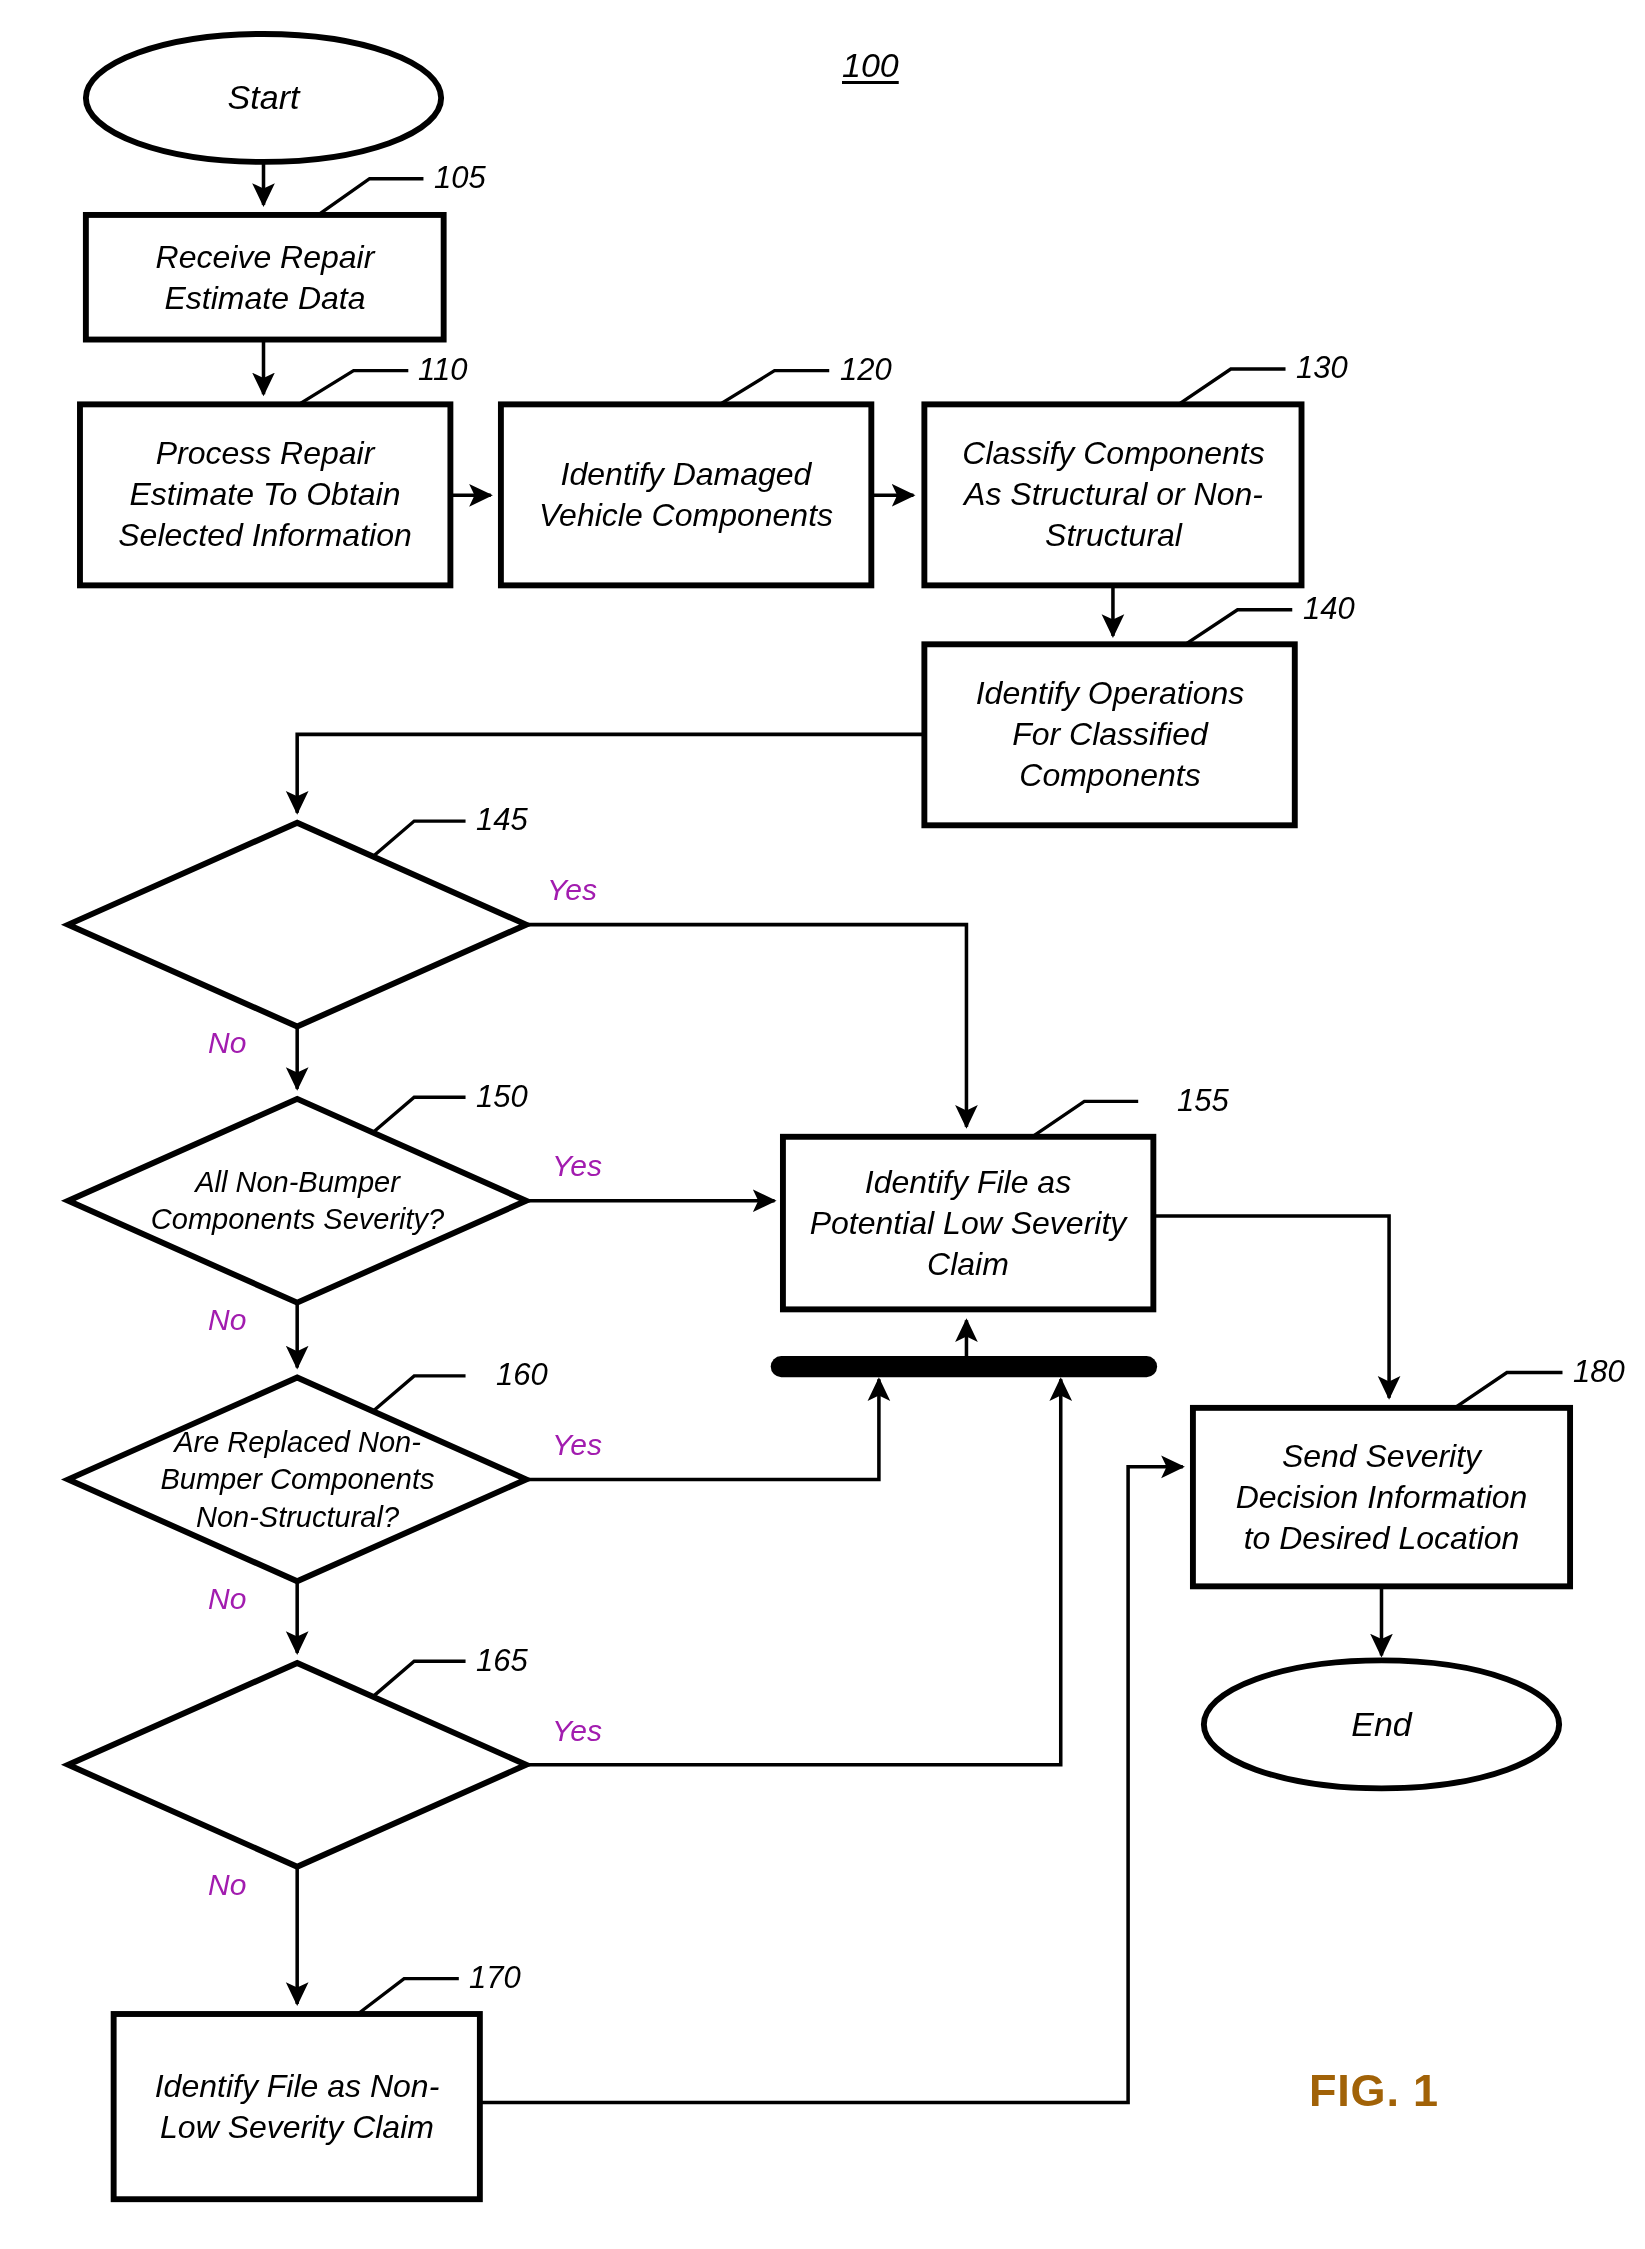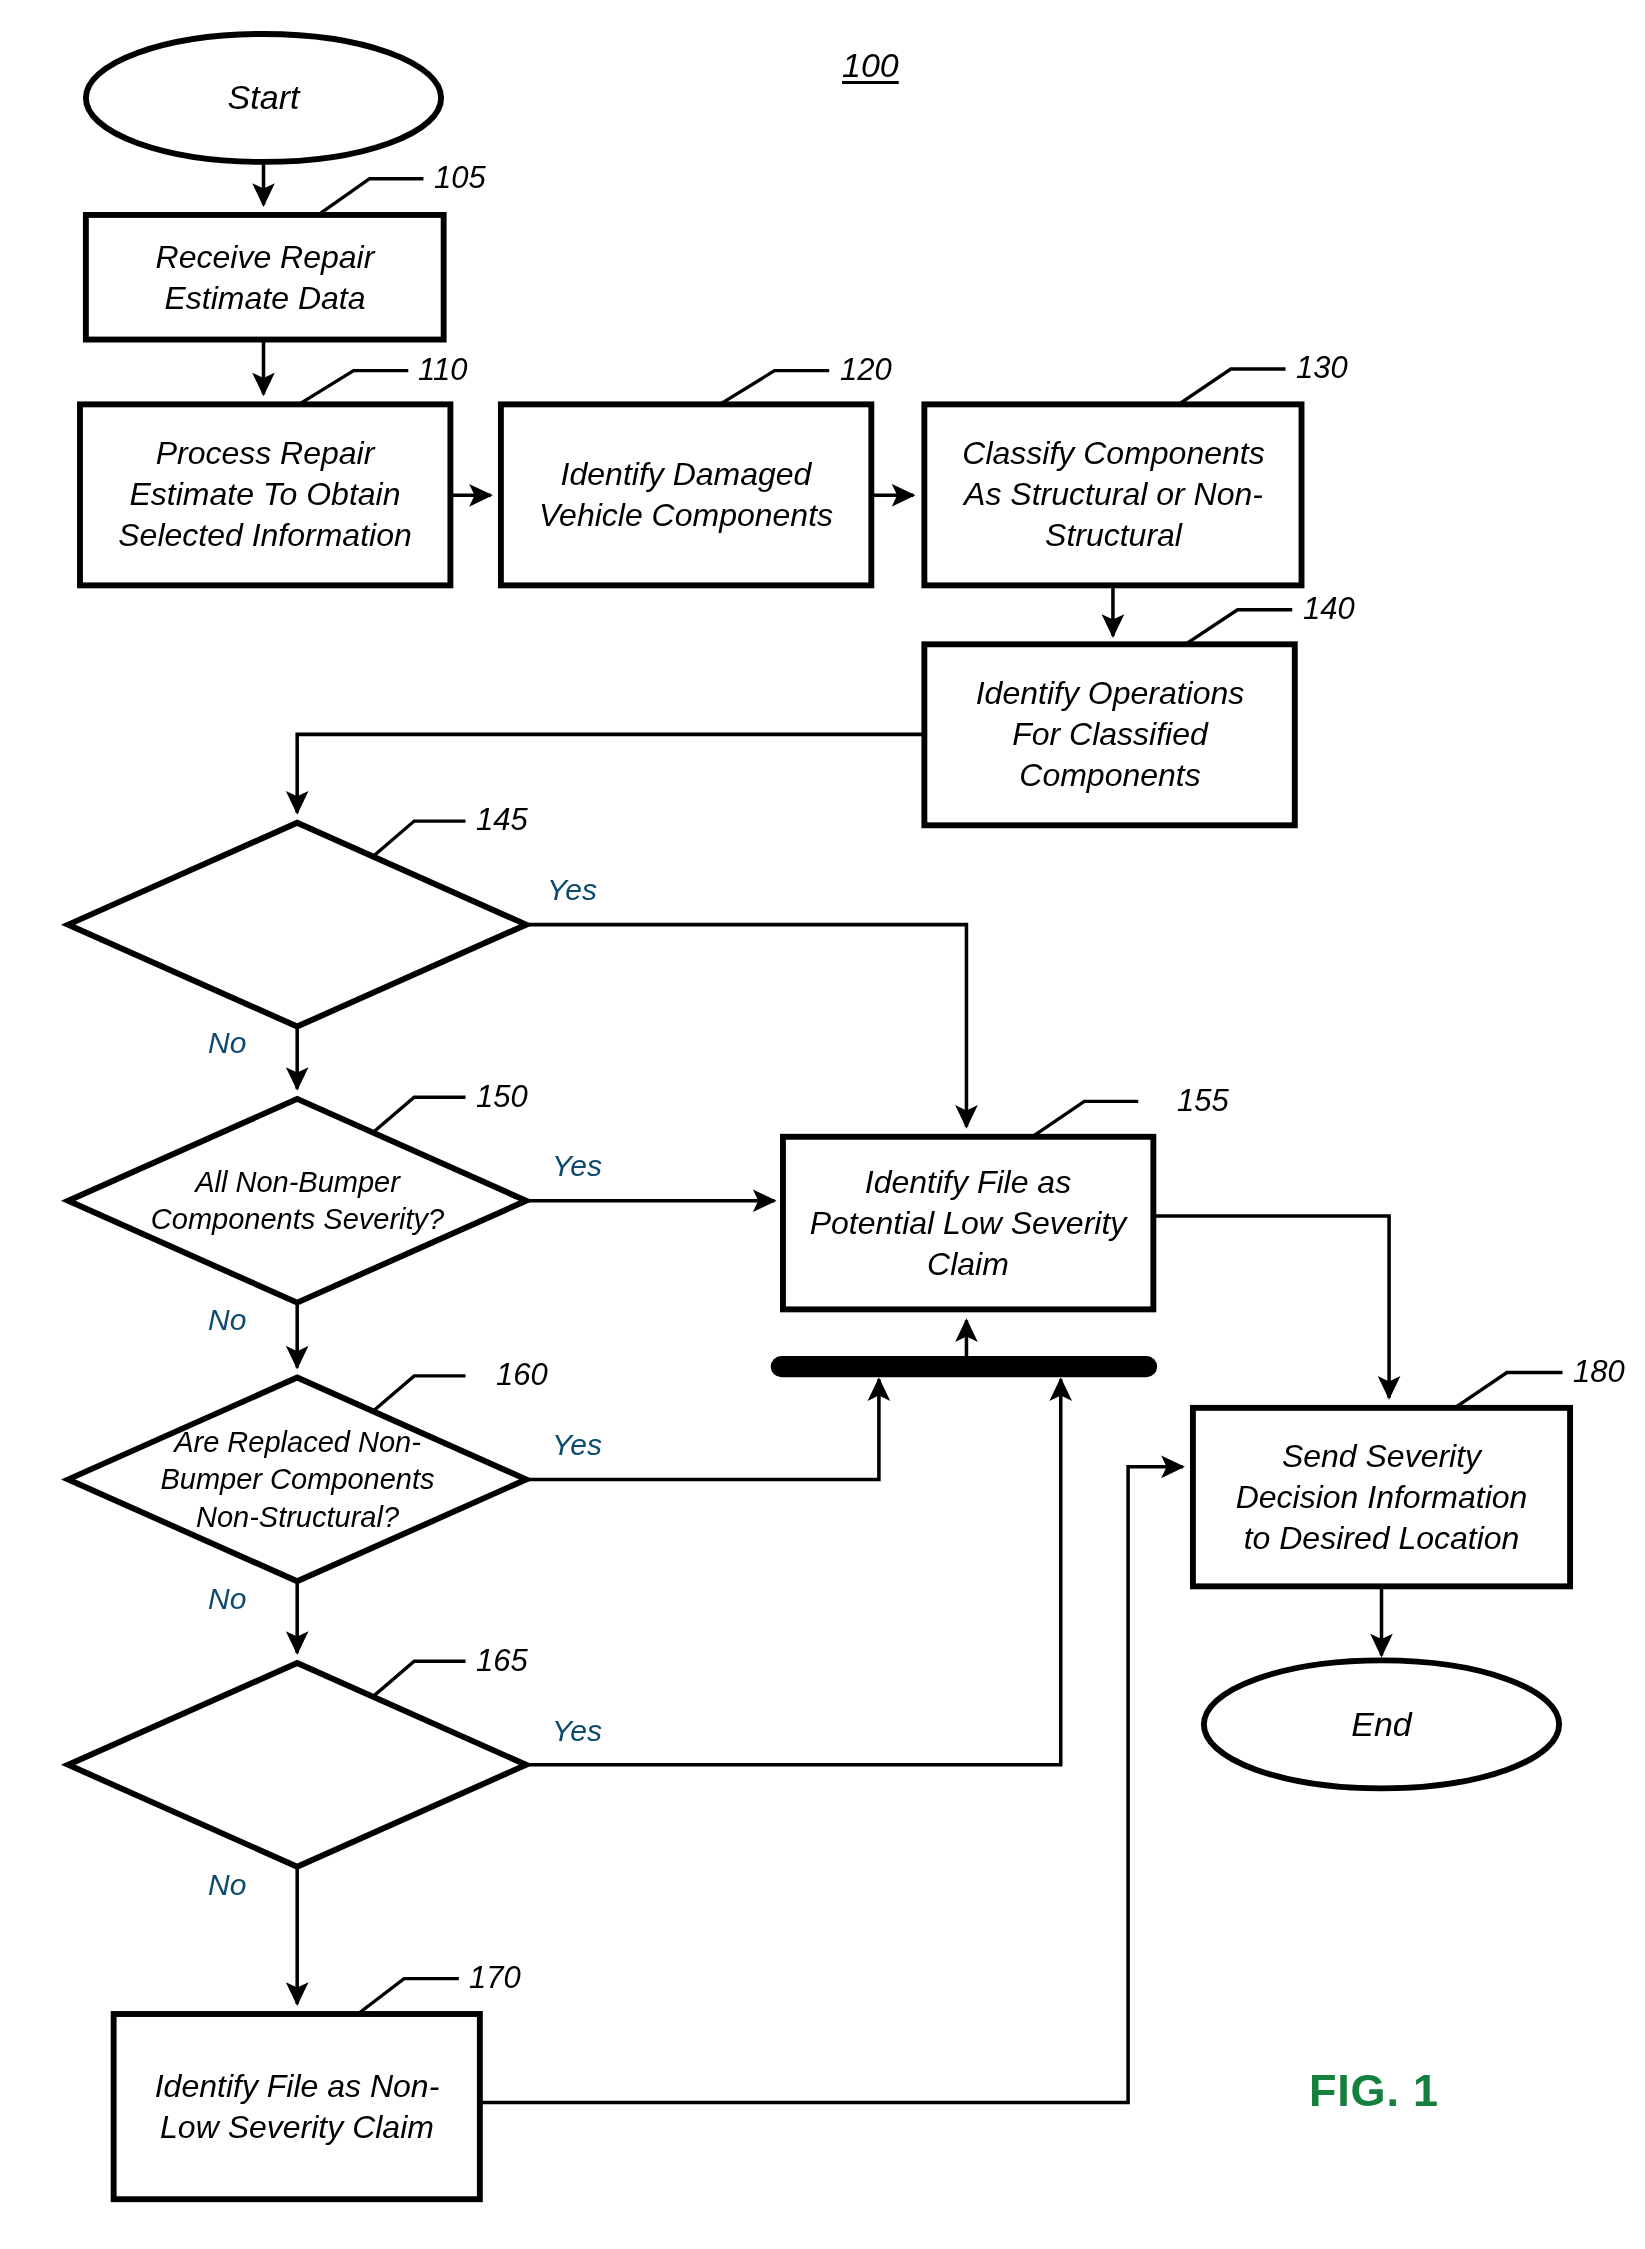--- a/index.html
+++ b/index.html
@@ -44,29 +44,29 @@
     font-style: italic;
     font-family: "Liberation Sans", sans-serif;
     color: #000000;
     font-size: 31px;
     white-space: nowrap;
   }
   .edge-label {
     position: absolute;
     font-style: italic;
     font-family: "Liberation Sans", sans-serif;
-    color: #0c4a6e;
+    color: #a21caf;
     font-size: 30px;
     white-space: nowrap;
   }
   .fig-label {
     position: absolute;
     font-family: "Liberation Sans", sans-serif;
     font-weight: bold;
-    color: #15803d;
+    color: #a16207;
     font-size: 45px;
     letter-spacing: 0.8px;
     white-space: nowrap;
   }
   .title-num {
     position: absolute;
     font-style: italic;
     font-family: "Liberation Sans", sans-serif;
     font-size: 34px;
     color: #000000;

